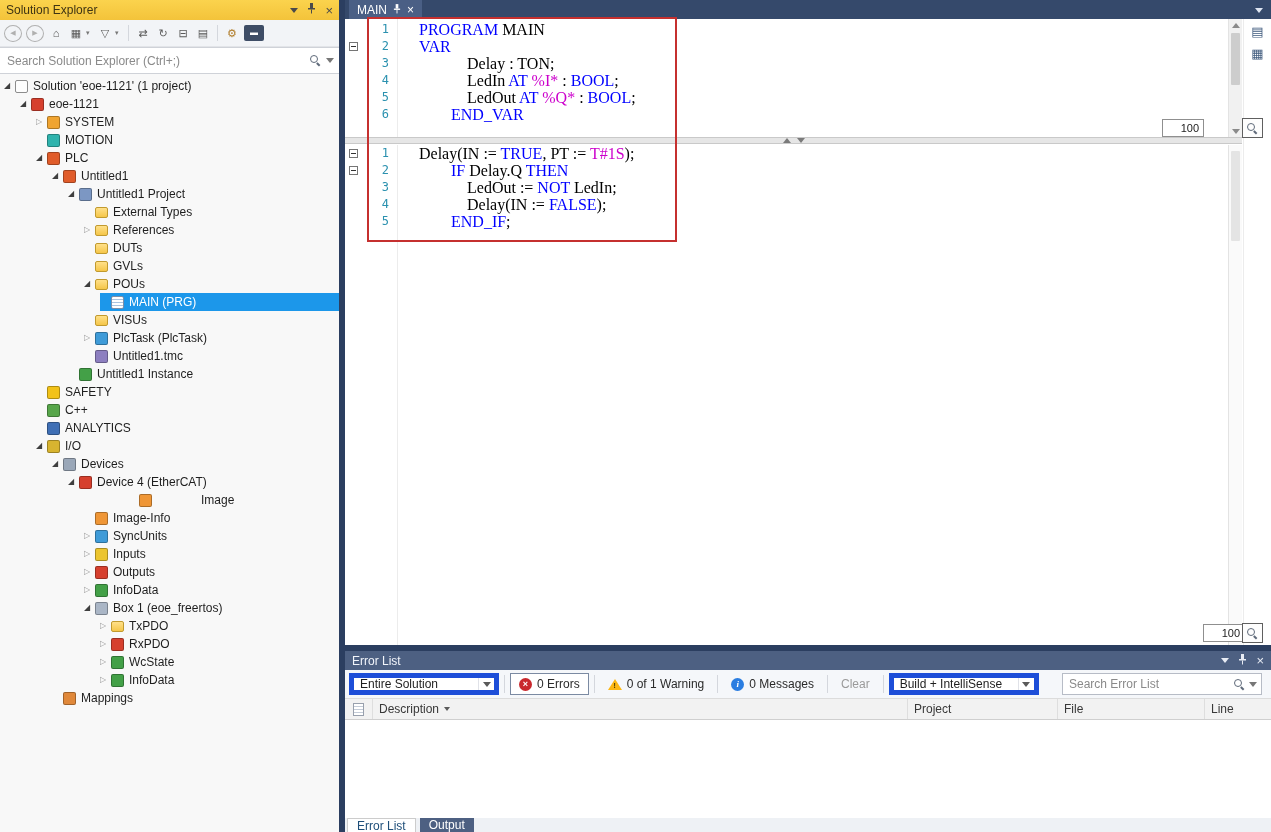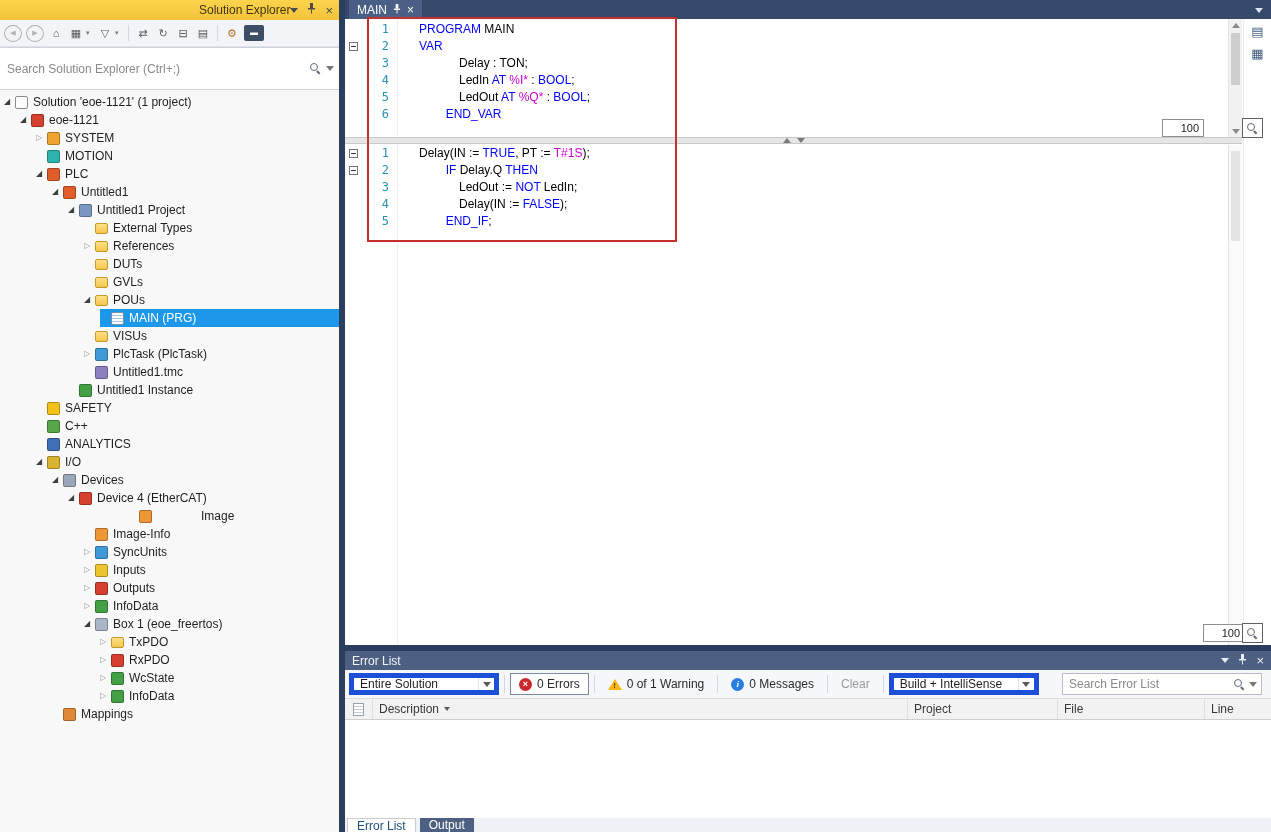--- a/index.html
+++ b/index.html
@@ -2,32 +2,32 @@
 <html><head>
 <meta charset="utf-8">
 <style>
   html,body{margin:0;padding:0;}
   body{width:1271px;height:832px;overflow:hidden;font-family:"Liberation Sans",sans-serif;font-size:12px;color:#1e1e1e;}
   .app{position:relative;width:1271px;height:832px;background:#2b3e60;overflow:hidden;}
 
   
   .se{position:absolute;left:0;top:0;width:339px;height:832px;background:#f8f8f8;display:flex;flex-direction:column;}
   .se-title{height:20px;background:linear-gradient(#fbd34d,#f3c33a);display:flex;align-items:center;padding:0 6px;color:#3f3413;flex:none;}
-  .se-title .t{flex:1;font-size:12px;text-align:right;}
+  .se-title .t{flex:1;font-size:12px;}
   .win-icons{display:flex;align-items:center;gap:9px;color:#4a4a4a;}
   .win-icons .x{font-size:13px;line-height:1;cursor:default;}
   .pin-svg{display:inline-block;}
   .se-toolbar{height:26px;display:flex;align-items:center;padding:0 4px;gap:4px;background:#f2f4f7;border-bottom:1px solid #e2e4e8;flex:none;}
   .tb-btn{min-width:16px;height:16px;line-height:16px;text-align:center;font-size:11px;color:#5a5a5a;}
   .tb-btn.circled{width:15px;height:15px;border:1px solid #b0b0b0;border-radius:50%;font-size:7px;line-height:14px;color:#b0b0b0;}
   .tb-btn.gear{color:#b07c28;}
   .tb-btn.darkbtn{background:#3e4d66;color:#fff;border-radius:2px;width:20px;font-size:8px;}
   .tb-chev{width:7px;color:#777;font-size:7px;margin-left:-2px;}
   .tb-sep{width:1px;height:16px;background:#d4d7dd;margin:0 2px;}
-  .se-search{height:25px;display:flex;align-items:center;background:#fff;border-top:1px solid #cfd2d8;border-bottom:1px solid #cfd2d8;padding:8px 5px;flex:none;}
+  .se-search{height:25px;display:flex;align-items:center;background:#fff;border-top:1px solid #cfd2d8;border-bottom:1px solid #cfd2d8;padding:0 5px;flex:none;}
   .se-search input{flex:1;border:none;outline:none;font-family:"Liberation Sans",sans-serif;font-size:12px;color:#444;background:transparent;}
   .se-search input::placeholder{color:#8a8a8a;}
   .mag{position:relative;width:13px;height:13px;display:inline-block;flex:none;}
   .mag::before{content:"";position:absolute;left:1px;top:1px;width:6px;height:6px;border:1.5px solid #5f6a7a;border-radius:50%;}
   .mag::after{content:"";position:absolute;left:8px;top:8px;width:4px;height:1.5px;background:#5f6a7a;transform:rotate(45deg);transform-origin:left center;}
   .se-tree{flex:1;overflow:hidden;padding-top:3px;}
   .tree-row{display:flex;align-items:center;height:18px;line-height:18px;white-space:nowrap;cursor:default;}
   .tree-row.selected{background:#1c97ea;color:#fff;text-align:right;}
   .tree-arrow{width:11px;flex:none;font-size:8px;color:#3f3f3f;text-align:left;}
   .tree-arrow.col{color:#9a9a9a;font-size:8px;}
@@ -69,21 +69,21 @@
   .editor{position:absolute;left:345px;top:19px;width:926px;height:626px;background:#fff;overflow:hidden;}
   .code-sec{position:absolute;left:0;width:883px;}
   #decl{top:2px;}
   #impl{top:126px;}
   .code-line{display:flex;height:17px;line-height:17px;}
   .fold-col{width:18px;flex:none;position:relative;}
   .fold-box{position:absolute;left:4px;top:4px;width:9px;height:9px;border:1px solid #757575;background:#fff;box-sizing:border-box;}
   .fold-box::before{content:"";position:absolute;left:1px;top:3px;width:5px;height:1px;background:#333;}
   .lnum{width:26px;flex:none;text-align:right;color:#2b91af;font-family:"DejaVu Sans Mono","Liberation Mono",monospace;font-size:12px;}
   .code-gap{width:30px;flex:none;}
-  .codetext{white-space:pre;font-family:Liberation Sans, sans-serif;font-size:12px;}
+  .codetext{white-space:pre;font-family:Liberation Serif, serif;font-size:16px;}
   .c-kw{color:#0000ff;}
   .c-pl{color:#000;}
   .c-io{color:#cc00cc;}
   .ind-line{position:absolute;left:52px;width:1px;background:#ececec;}
   .splitter{position:absolute;left:0;top:118px;width:897px;height:7px;background:#e6e6e6;border-top:1px solid #c9c9c9;border-bottom:1px solid #c9c9c9;display:flex;align-items:center;justify-content:center;gap:6px;box-sizing:border-box;}
   .tri-up{width:0;height:0;border-left:4px solid transparent;border-right:4px solid transparent;border-bottom:5px solid currentColor;display:inline-block;}
   .tri-down{width:0;height:0;border-left:4px solid transparent;border-right:4px solid transparent;border-top:5px solid currentColor;display:inline-block;}
   .splitter .tri-up,.splitter .tri-down{color:#7a7a7a;}
   .sb{position:absolute;left:883px;width:14px;background:#f1f1f1;border-left:1px solid #e3e3e3;box-sizing:border-box;}
   .sb-decl{top:0;height:118px;}

